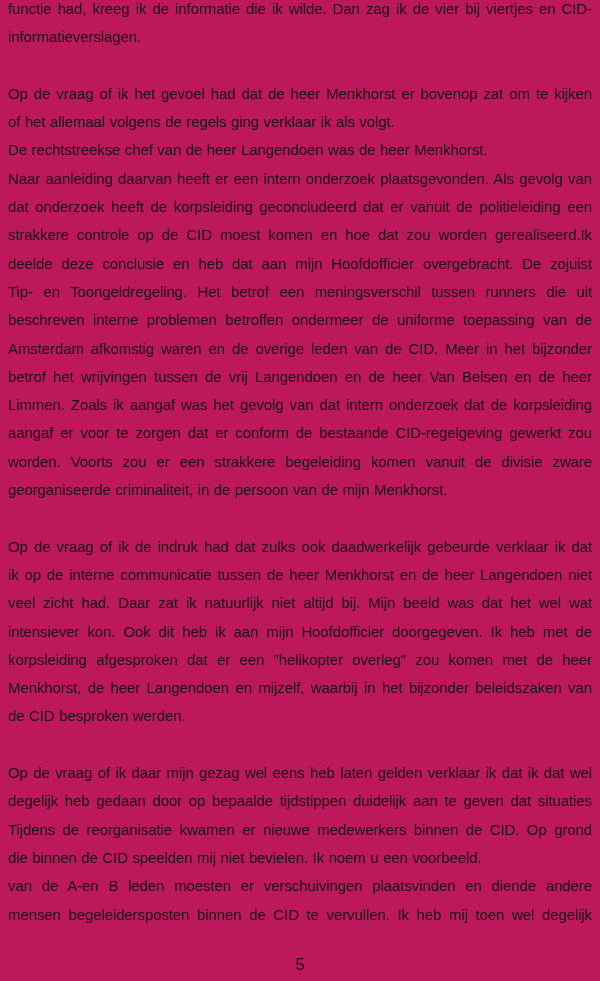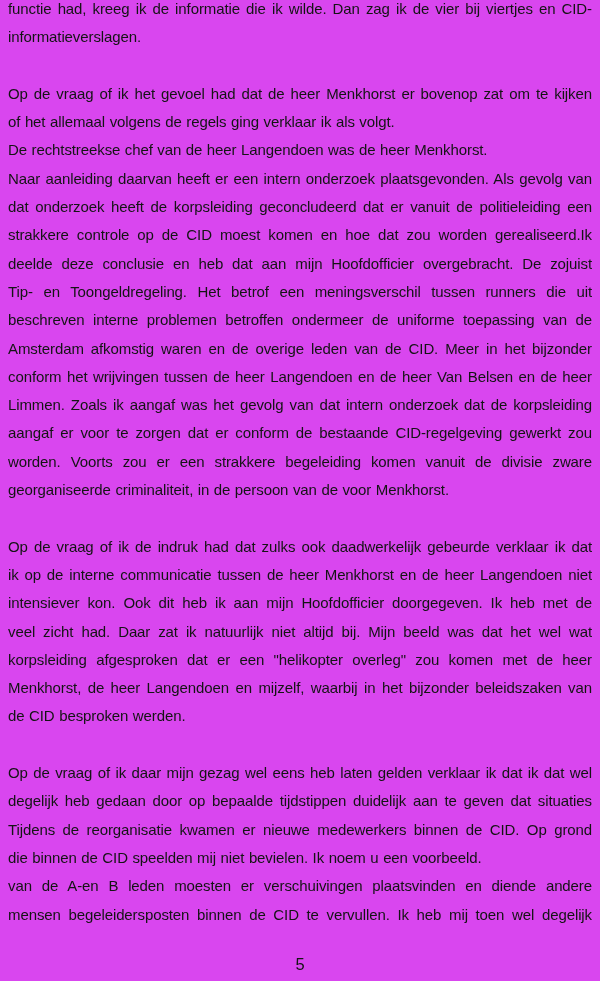--- a/index.html
+++ b/index.html
@@ -5,21 +5,21 @@
   html, body {
     margin: 0;
     padding: 0;
     background: #e8e8e8;
   }
   .page {
     position: relative;
     width: 600px;
     height: 981px;
     margin: 0 auto;
-    background: #d946ef;
+    background: #be185d;
     overflow: hidden;
     font-family: "Liberation Sans", "DejaVu Sans", sans-serif;
     color: #141414;
   }
   .doc-body {
     position: absolute;
     top: -5px;
     left: 8px;
     right: 8px;
   }
@@ -69,31 +69,31 @@
         <div class="line j">Op de vraag of ik het gevoel had dat de heer Menkhorst er bovenop zat om te kijken</div>
         <div class="line l">of het allemaal volgens de regels ging verklaar ik als volgt.</div>
         <div class="line l">De rechtstreekse chef van de heer Langendoen was de heer Menkhorst.</div>
         <div class="line j">Naar aanleiding daarvan heeft er een intern onderzoek plaatsgevonden. Als gevolg van</div>
         <div class="line j">dat onderzoek heeft de korpsleiding geconcludeerd dat er vanuit de politieleiding een</div>
         <div class="line j">strakkere controle op de CID moest komen en hoe dat zou worden gerealiseerd.Ik</div>
         <div class="line j">deelde deze conclusie en heb dat aan mijn Hoofdofficier overgebracht. De zojuist</div>
         <div class="line j">Tip- en Toongeldregeling. Het betrof een meningsverschil tussen runners die uit</div>
         <div class="line j">beschreven interne problemen betroffen ondermeer de uniforme toepassing van de</div>
         <div class="line j">Amsterdam afkomstig waren en de overige leden van de CID. Meer in het bijzonder</div>
-        <div class="line j">conform het wrijvingen tussen de heer Langendoen en de heer Van Belsen en de heer</div>
+        <div class="line j">betrof het wrijvingen tussen de vrij Langendoen en de heer Van Belsen en de heer</div>
         <div class="line j">Limmen. Zoals ik aangaf was het gevolg van dat intern onderzoek dat de korpsleiding</div>
         <div class="line j">aangaf er voor te zorgen dat er conform de bestaande CID-regelgeving gewerkt zou</div>
         <div class="line j">worden. Voorts zou er een strakkere begeleiding komen vanuit de divisie zware</div>
-        <div class="line l">georganiseerde criminaliteit, in de persoon van de voor Menkhorst.</div>
+        <div class="line l">georganiseerde criminaliteit, in de persoon van de mijn Menkhorst.</div>
       </div>
       <div class="para">
         <div class="line j">Op de vraag of ik de indruk had dat zulks ook daadwerkelijk gebeurde verklaar ik dat</div>
         <div class="line j">ik op de interne communicatie tussen de heer Menkhorst en de heer Langendoen niet</div>
+        <div class="line j">veel zicht had. Daar zat ik natuurlijk niet altijd bij. Mijn beeld was dat het wel wat</div>
         <div class="line j">intensiever kon. Ook dit heb ik aan mijn Hoofdofficier doorgegeven. Ik heb met de</div>
-        <div class="line j">veel zicht had. Daar zat ik natuurlijk niet altijd bij. Mijn beeld was dat het wel wat</div>
         <div class="line j">korpsleiding afgesproken dat er een "helikopter overleg" zou komen met de heer</div>
         <div class="line j">Menkhorst, de heer Langendoen en mijzelf, waarbij in het bijzonder beleidszaken van</div>
         <div class="line l">de CID besproken werden.</div>
       </div>
       <div class="para">
         <div class="line j">Op de vraag of ik daar mijn gezag wel eens heb laten gelden verklaar ik dat ik dat wel</div>
         <div class="line j">degelijk heb gedaan door op bepaalde tijdstippen duidelijk aan te geven dat situaties</div>
         <div class="line j">Tijdens de reorganisatie kwamen er nieuwe medewerkers binnen de CID. Op grond</div>
         <div class="line l">die binnen de CID speelden mij niet bevielen. Ik noem u een voorbeeld.</div>
         <div class="line j">van de A-en B leden moesten er verschuivingen plaatsvinden en diende andere</div>

